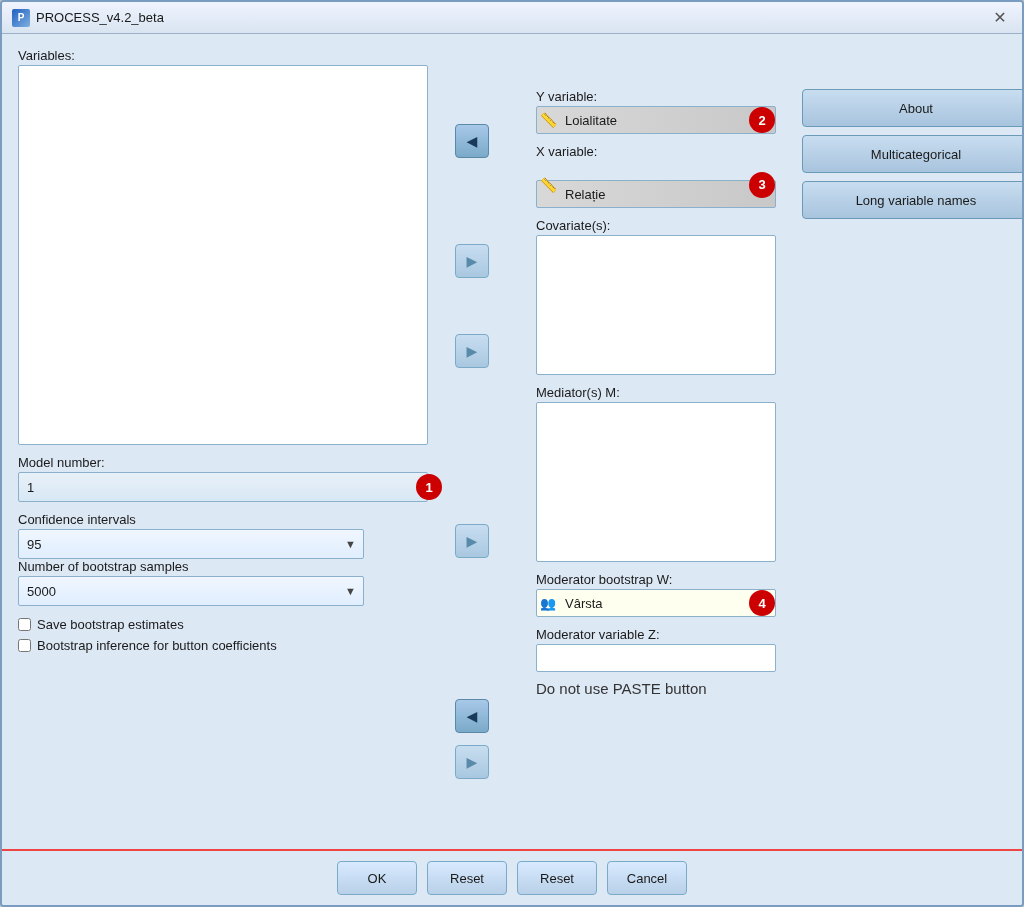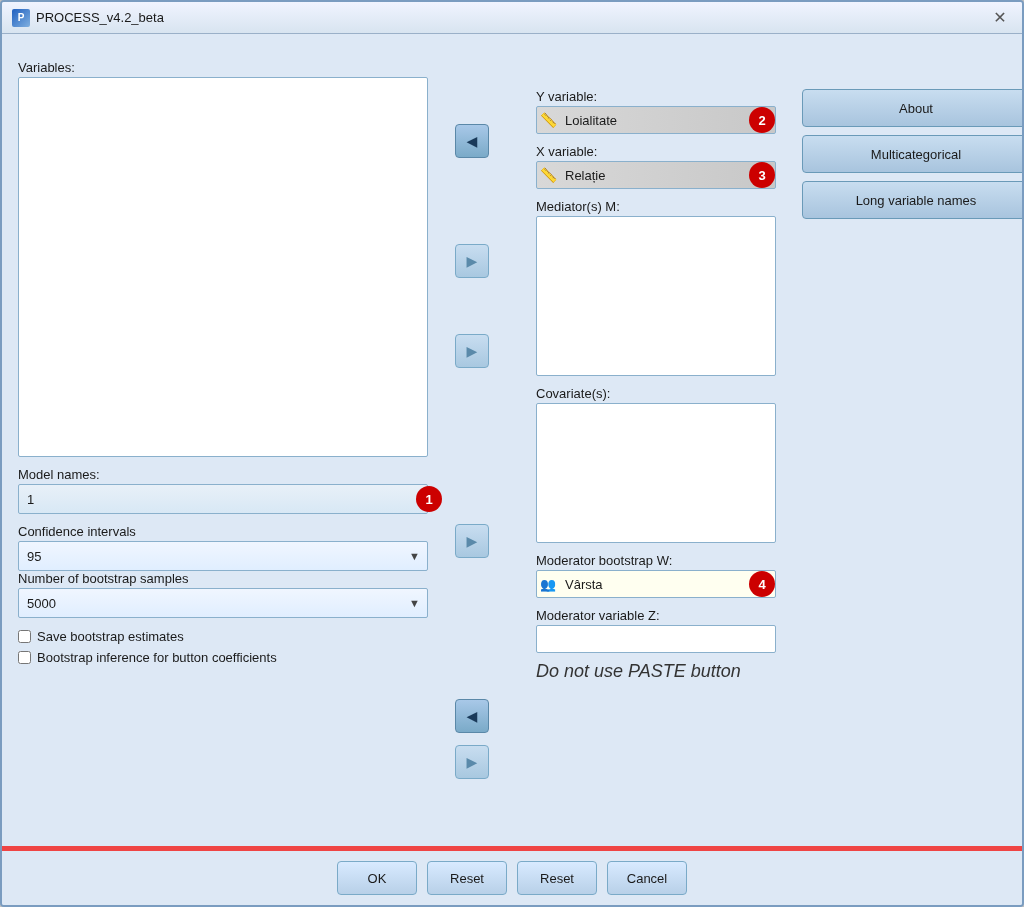--- a/index.html
+++ b/index.html
@@ -111,21 +111,21 @@
       font-size: 13px;
       font-weight: bold;
       display: flex;
       align-items: center;
       justify-content: center;
       z-index: 10;
     }
     .confidence-section { margin-top: 4px; }
     .dropdown-wrapper {
       position: relative;
-      width: 410px;
+      width: 346px;
     }
     .dropdown-wrapper select {
       width: 100%;
       height: 30px;
       background: linear-gradient(to bottom, #f0f6ff, #e0eeff);
       border: 1px solid #8ab0cc;
       border-radius: 2px;
       padding: 0 8px;
       font-size: 13px;
       color: #1a1a1a;
@@ -258,24 +258,23 @@
       height: 28px;
       background: white;
       border: 1px solid #8ab0cc;
       border-radius: 2px;
       padding: 0 8px;
       font-size: 13px;
       color: #1a1a1a;
       outline: none;
     }
     .do-not-paste {
-      font-size: 18px;
+      font-size: 15px;
       color: #333;
       margin-top: 6px;
-      font-style: italic;
     }
     .right-btn {
       width: 228px;
       height: 38px;
       background: linear-gradient(to bottom, #c8ddf0, #a8c4de);
       border: 1px solid #6a9ab8;
       border-radius: 4px;
       cursor: pointer;
       font-size: 13px;
       color: #1a1a1a;
@@ -303,42 +302,42 @@
       align-items: center;
       justify-content: center;
     }
 
     
     .bottom-bar {
       padding: 10px 28px;
       display: flex;
       justify-content: center;
       gap: 10px;
-      border-top: 5px solid #ef4444;
+      border-top: 2px solid #ef4444;
       background: #dde8f5;
     }
     .bottom-btn {
       width: 80px;
       height: 34px;
       background: linear-gradient(to bottom, #d8eaff, #b8d0e8);
       border: 1px solid #7aaac8;
       border-radius: 4px;
       cursor: pointer;
       font-size: 13px;
       color: #1a1a1a;
       display: flex;
       align-items: center;
       justify-content: center;
     }
 
     
     .left-panel {
       position: absolute;
       left: 16px;
-      top: 26px;
+      top: 14px;
       width: 430px;
     }
   </style>
 </head>
 <body>
 
 <div class="window">
 
   <div class="title-bar">
     <div class="title-bar-left">
@@ -348,21 +347,21 @@
     <button class="close-btn">✕</button>
   </div>
 
   <div style="flex:1; position:relative; overflow:hidden;">
 
     <div class="left-panel">
       <div class="label">Variables:</div>
       <div class="listbox" style="margin-bottom:10px;"></div>
 
       <div class="model-number-section">
-        <div class="label">Model names:</div>
+        <div class="label">Model number:</div>
         <div class="model-input-wrapper">
           <input class="model-input" type="text" value="1" style="">
           <div class="badge">1</div>
         </div>
       </div>
 
       <div class="confidence-section" style="margin-top:10px;">
         <div class="label">Confidence intervals</div>
         <div class="dropdown-wrapper">
           <select>
@@ -424,33 +423,33 @@
           <span class="var-icon">📏</span>
           <input class="var-input" type="text" value="Loialitate" style="background: linear-gradient(to right, rgb(216, 216, 216), rgb(200, 200, 200));">
           <div class="var-badge" style="right:-14px;">2</div>
         </div>
       </div>
 
       <div class="var-group" style="margin-top:10px;">
         <div class="label">X variable:</div>
         <div class="var-input-wrapper">
           <span class="var-icon">📏</span>
-          <input class="var-input" type="text" value="Relație" style="background: linear-gradient(to right, rgb(216, 216, 216), rgb(200, 200, 200));">
+          <input class="var-input" type="text" value="Relație" style="background: linear-gradient(to right, rgb(216, 216, 216), rgb(200, 200, 200)); margin-top: 19px;">
           <div class="var-badge" style="right:-14px;">3</div>
         </div>
+      </div>
+
+      <div class="var-group" style="margin-top:10px;">
+        <div class="label">Covariate(s):</div>
+        <div class="covariate-listbox"></div>
       </div>
 
       <div class="var-group" style="margin-top:10px;">
         <div class="label">Mediator(s) M:</div>
         <div class="mediator-listbox"></div>
-      </div>
-
-      <div class="var-group" style="margin-top:10px;">
-        <div class="label">Covariate(s):</div>
-        <div class="covariate-listbox"></div>
       </div>
 
       <div class="var-group" style="margin-top:10px;">
         <div class="label">Moderator bootstrap W:</div>
         <div class="moderator-input-wrapper">
           <span class="var-icon" style="font-size:13px;">👥</span>
           <input class="moderator-input" type="text" value="Vârsta" style="background: rgb(255, 255, 240);">
           <div class="var-badge" style="right:-14px;">4</div>
         </div>
       </div>

